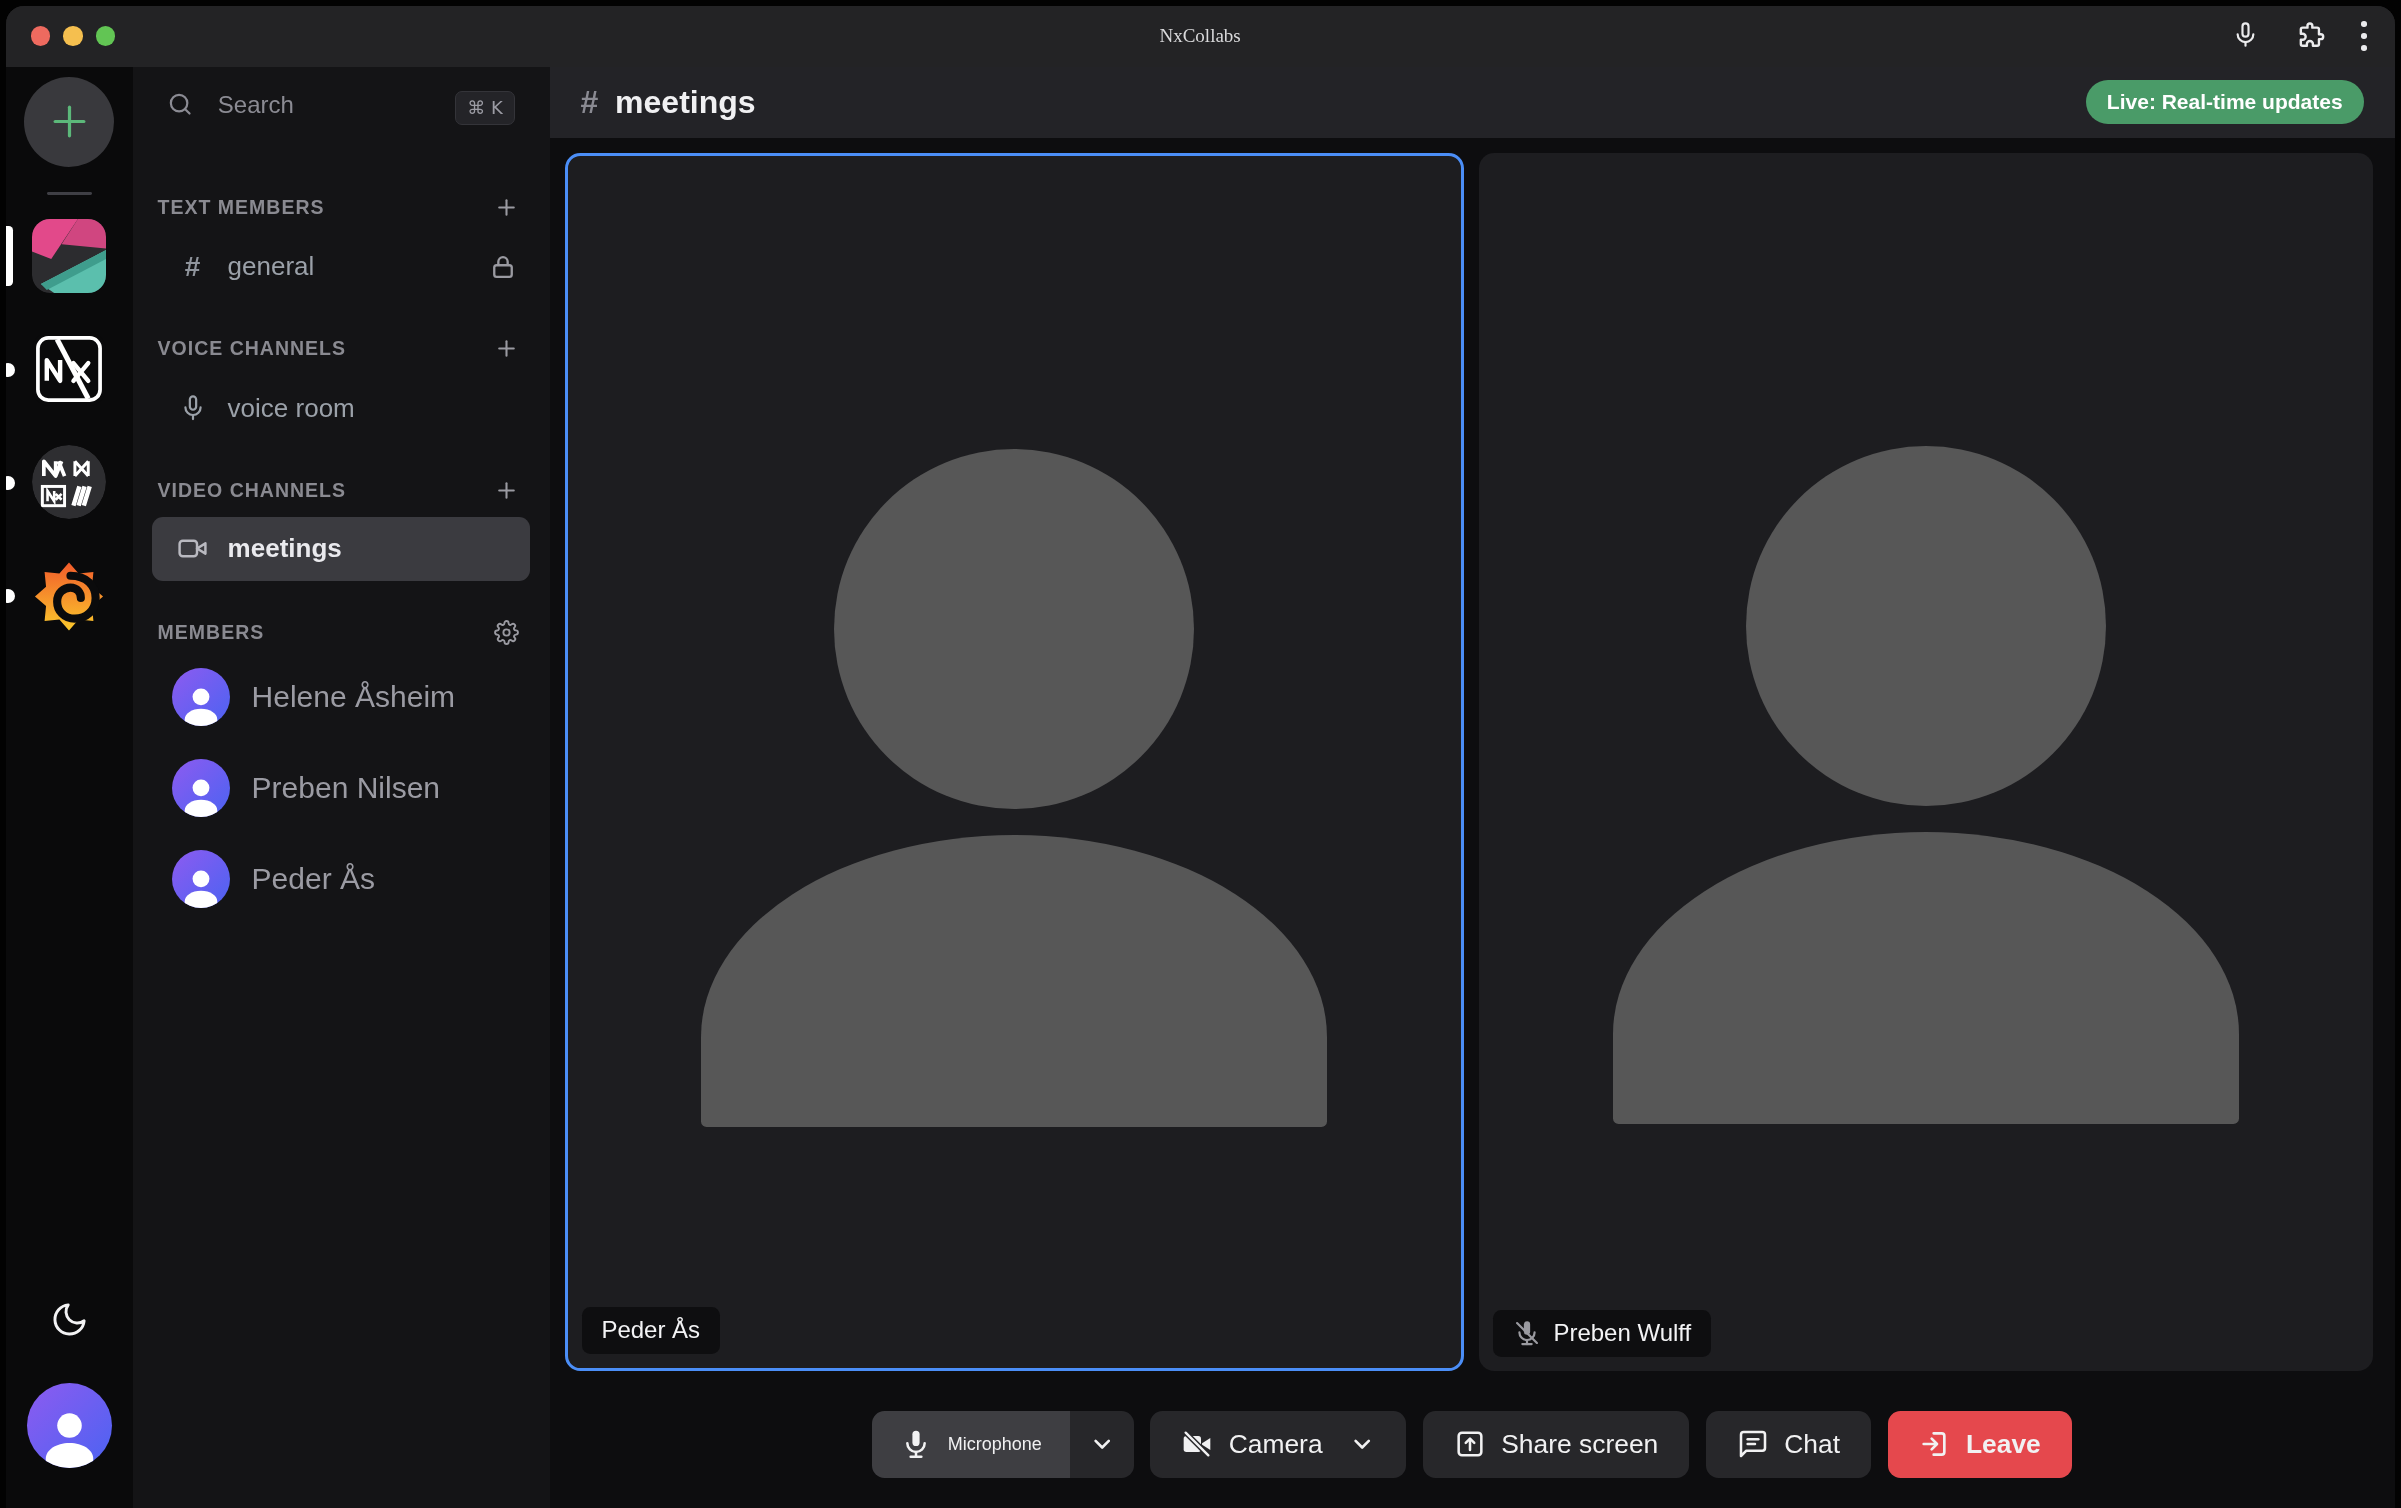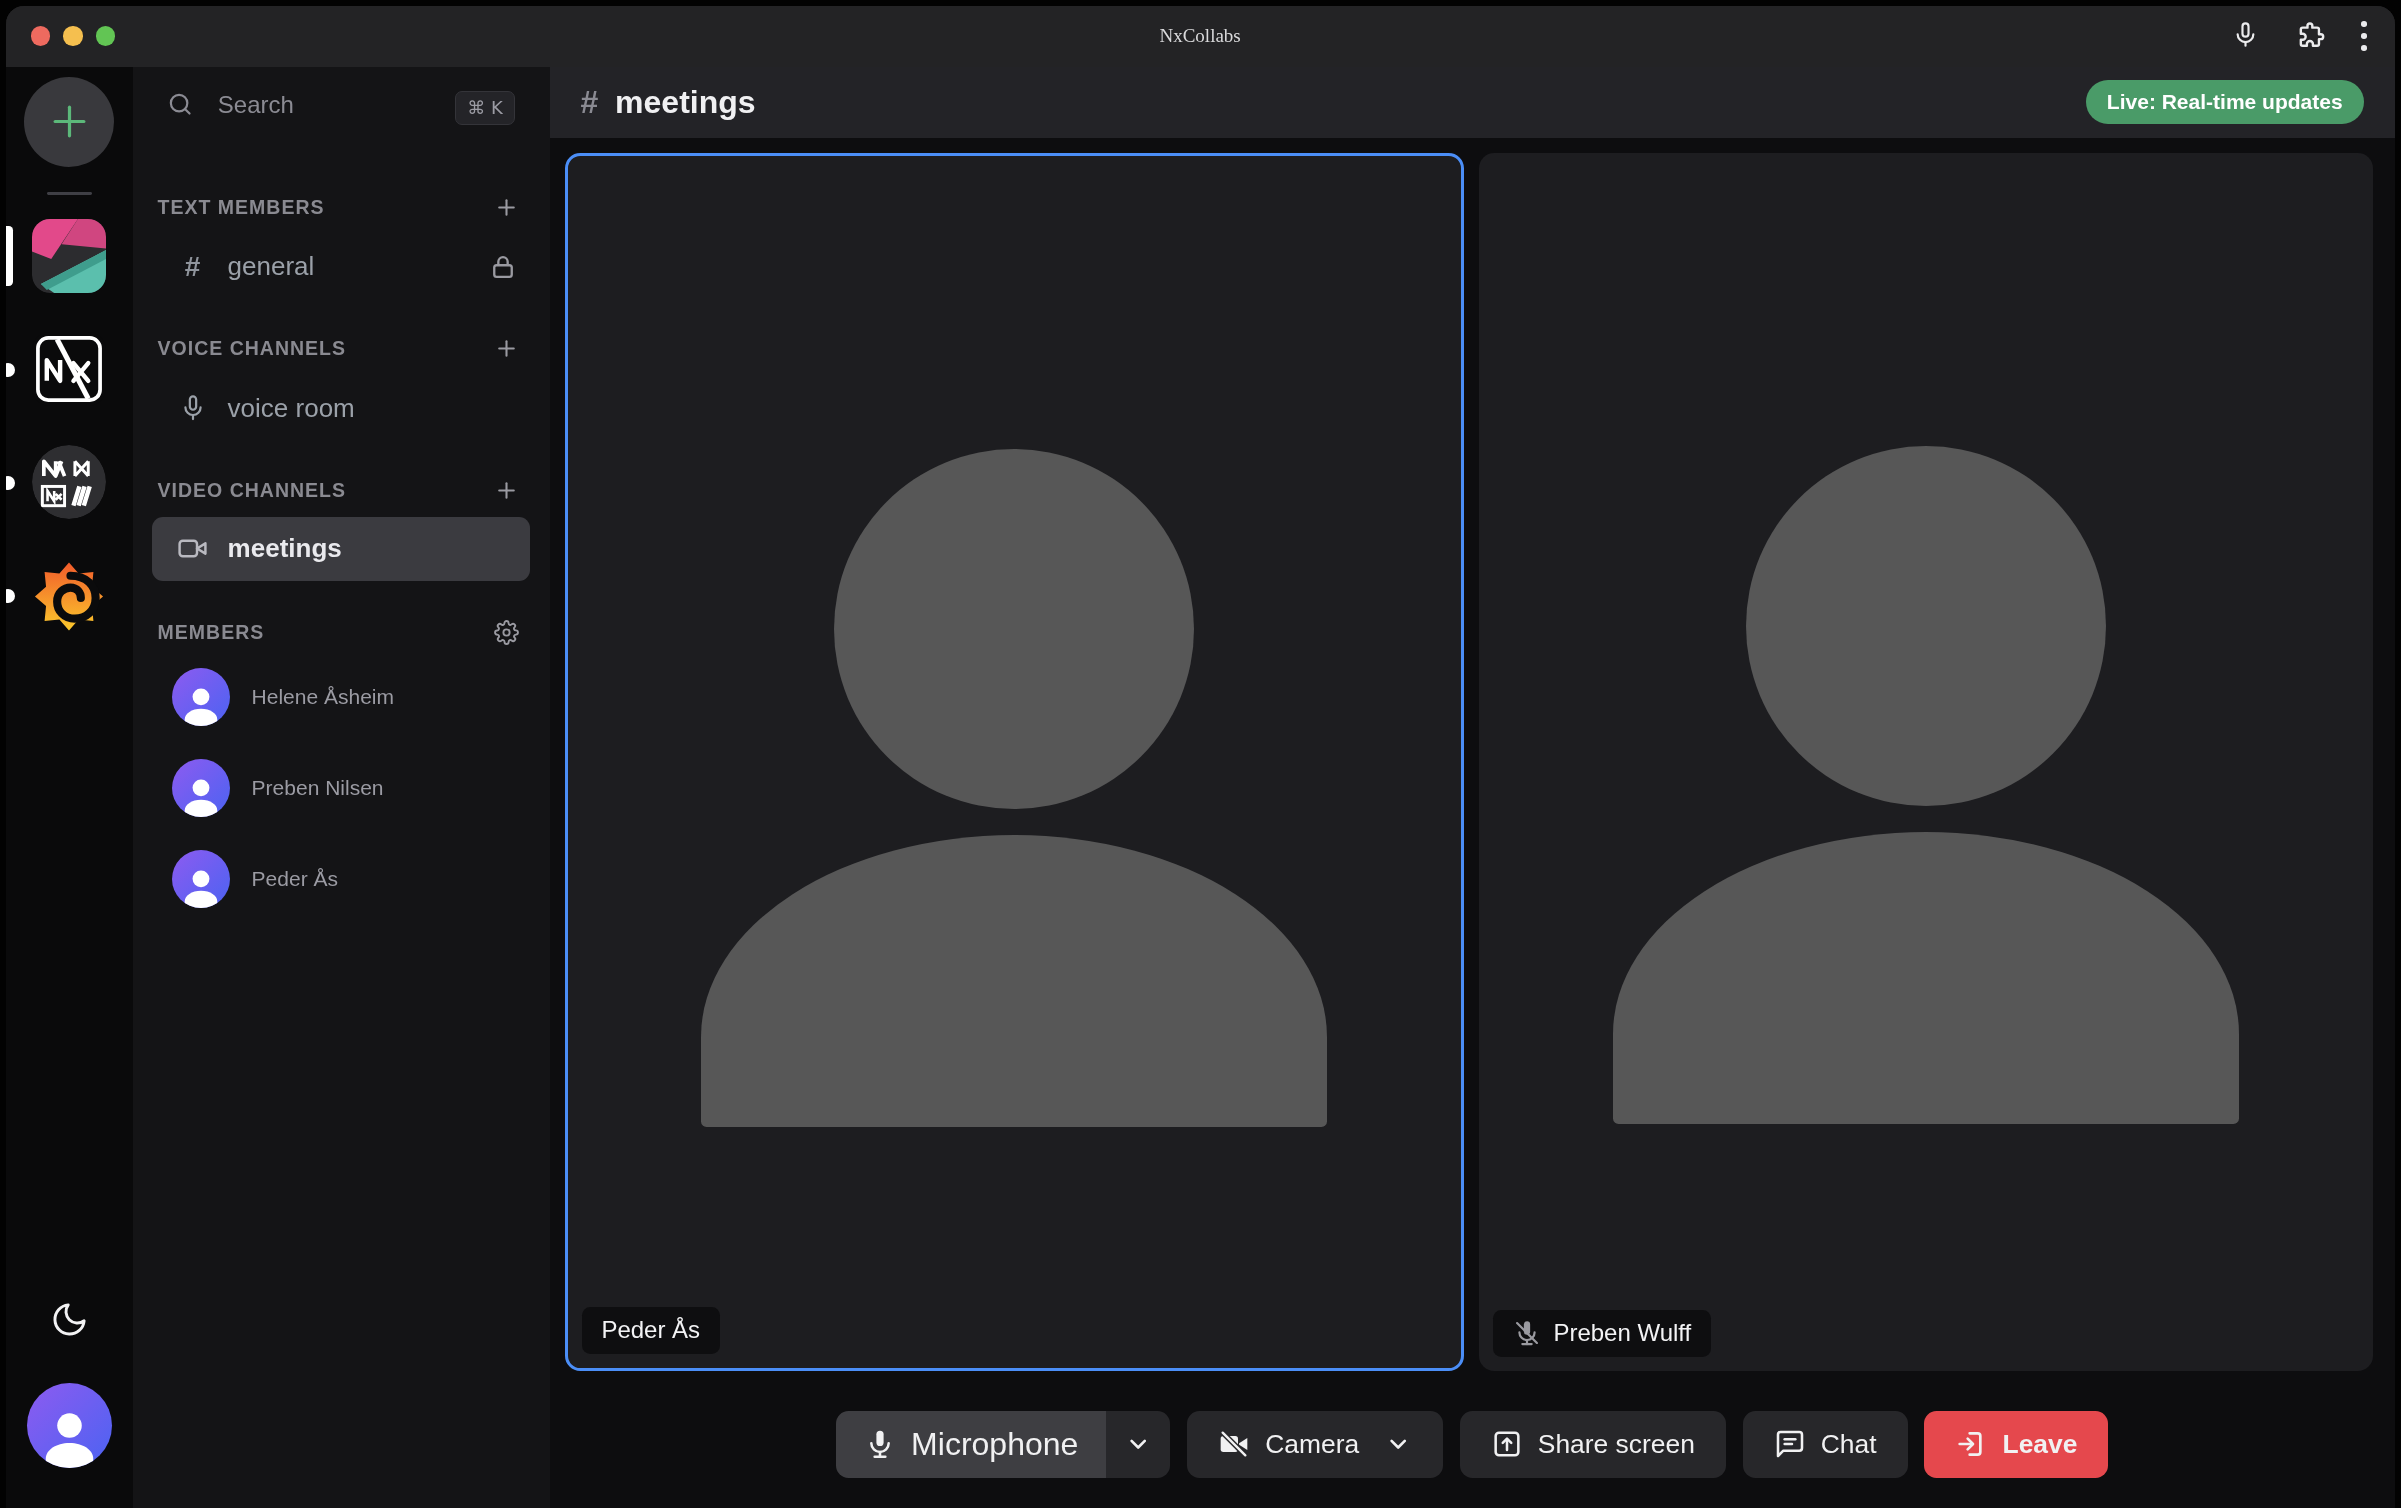--- a/index.html
+++ b/index.html
@@ -70,21 +70,21 @@
   .chan-row { margin-top:16.7px; height:61px; display:flex; align-items:center; gap:21px;
               padding:0 33px 0 46px; color:#9ba1a9; font-size:26px; font-weight:500; cursor:pointer; }
   .chan-row svg { width:28px; height:28px; flex:none; }
   .chan-hash { font-size:28px; font-weight:600; color:#8f949c; width:28px; text-align:center; }
   .trail { margin-left:auto; color:#9a9aa1; }
   .active-chan { margin:14px 19.5px 0; height:64px; background:#3b3b40; border-radius:11px;
                  display:flex; align-items:center; gap:19.5px; padding:0 25px;
                  color:#eaeaee; font-size:26px; font-weight:600; cursor:pointer; }
   .active-chan svg { width:31px; height:31px; color:#b9b9c0; flex:none; }
   .member-row { margin-top:14px; height:77px; display:flex; align-items:center; gap:22px;
-                padding:0 28px 0 39px; color:#9b9ba3; font-size:21px; cursor:pointer; }
+                padding:0 28px 0 39px; color:#9b9ba3; font-size:30px; cursor:pointer; }
   .m-avatar { width:58px; height:58px; border-radius:50%; flex:none;
               background:linear-gradient(135deg, var(--avatar-a,#8d5bf0), var(--avatar-b,#4b63f2));
               display:flex; align-items:flex-end; justify-content:center; overflow:hidden; }
   .m-avatar svg { width:46px; height:46px; }
 
   
   .main { flex:1; display:flex; flex-direction:column; background:#0d0d0f; min-width:0; }
   .main-head { flex:none; height:71px; background:#232327; display:flex; align-items:center;
                padding:0 31px; gap:16.7px; }
   .main-hash { color:#8a8a92; font-size:32px; font-weight:600; }
@@ -106,21 +106,21 @@
   .tile-label svg { width:28px; height:28px; color:#9a9aa0; }
 
   .controls { flex:none; height:137px; display:flex; align-items:center; justify-content:center;
               gap:16.7px; padding-top:9.7px; }
   .btn { height:67px; border:none; border-radius:12.5px; background:#27272a; color:#f1f1f2;
          display:flex; align-items:center; gap:15.3px; padding:0 31px; font-size:26.4px; font-weight:500;
          font-family:inherit; cursor:pointer; }
   .btn svg { width:32px; height:32px; }
   .split { display:flex; border-radius:12.5px; overflow:hidden; height:67px; }
   .split-main { background:#3e3e42; color:#f1f1f2; border:none; display:flex; align-items:center;
-                gap:15.3px; padding:0 28px; font-size:32px; font-weight:500; font-family:inherit; cursor:pointer; }
+                gap:15.3px; padding:0 28px; font-size:18px; font-weight:500; font-family:inherit; cursor:pointer; }
   .split-main svg { width:32px; height:32px; }
   .split-chev { width:64px; background:#27272a; border:none; color:#f1f1f2;
                 display:flex; align-items:center; justify-content:center; cursor:pointer; }
   .split-chev svg { width:26.4px; height:26.4px; }
   .chev-in { width:26.4px !important; height:26.4px !important; margin-left:11px; }
   .btn-leave { background:var(--leave-red,#e5484d); font-weight:600; }
 </style>
 </head>
 <body>
 

